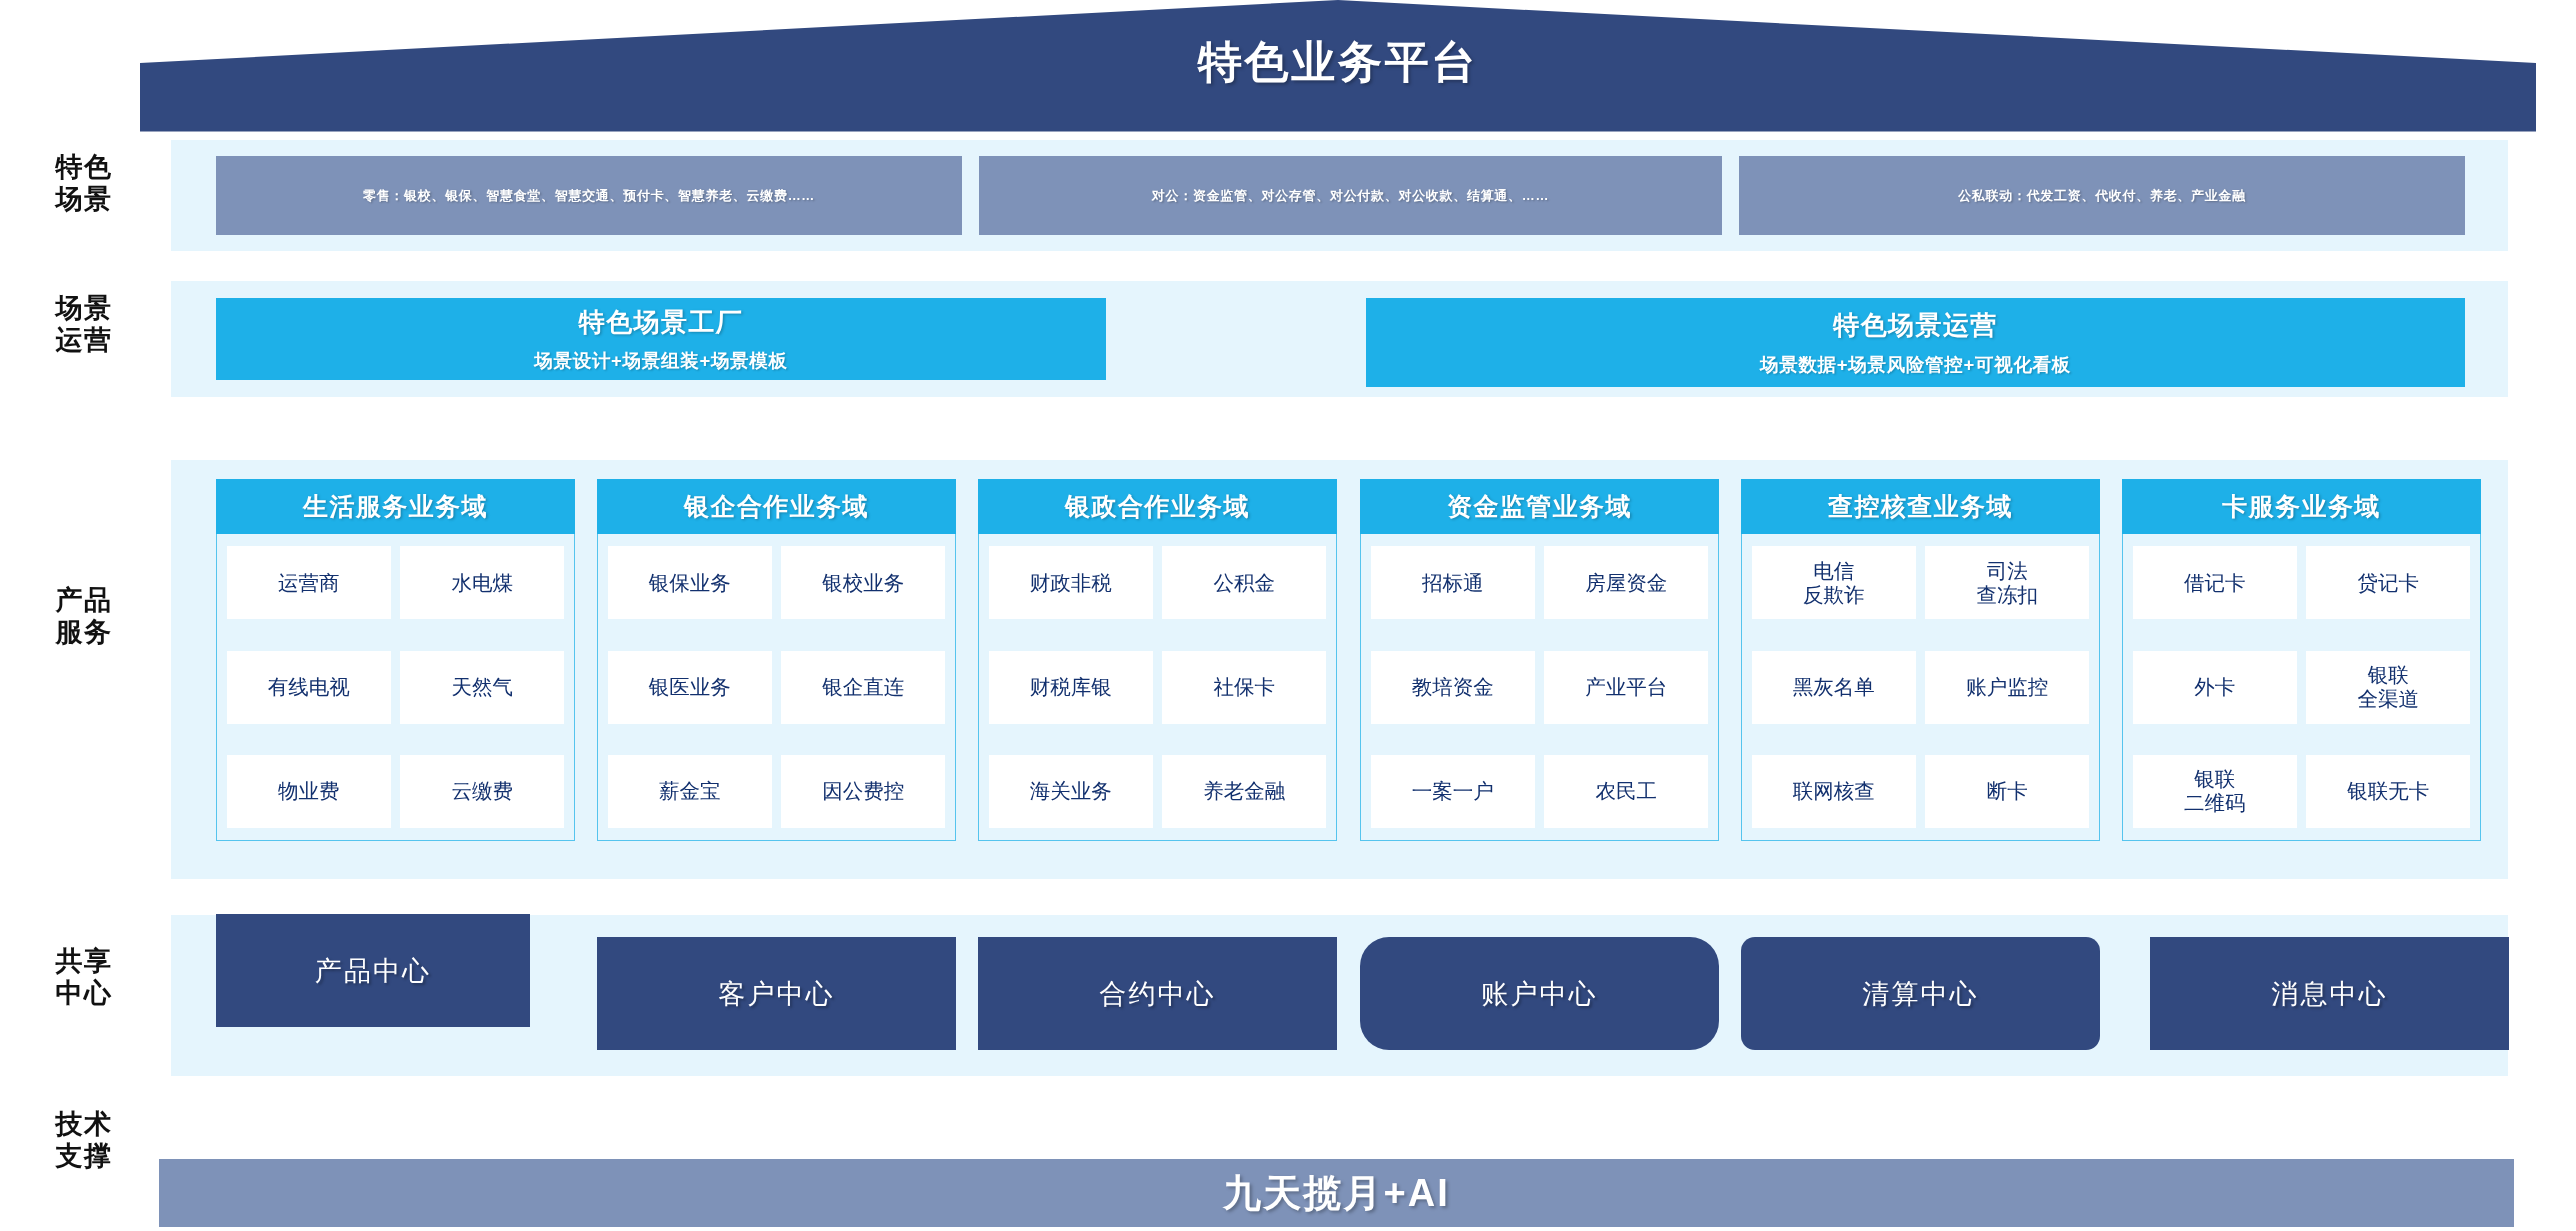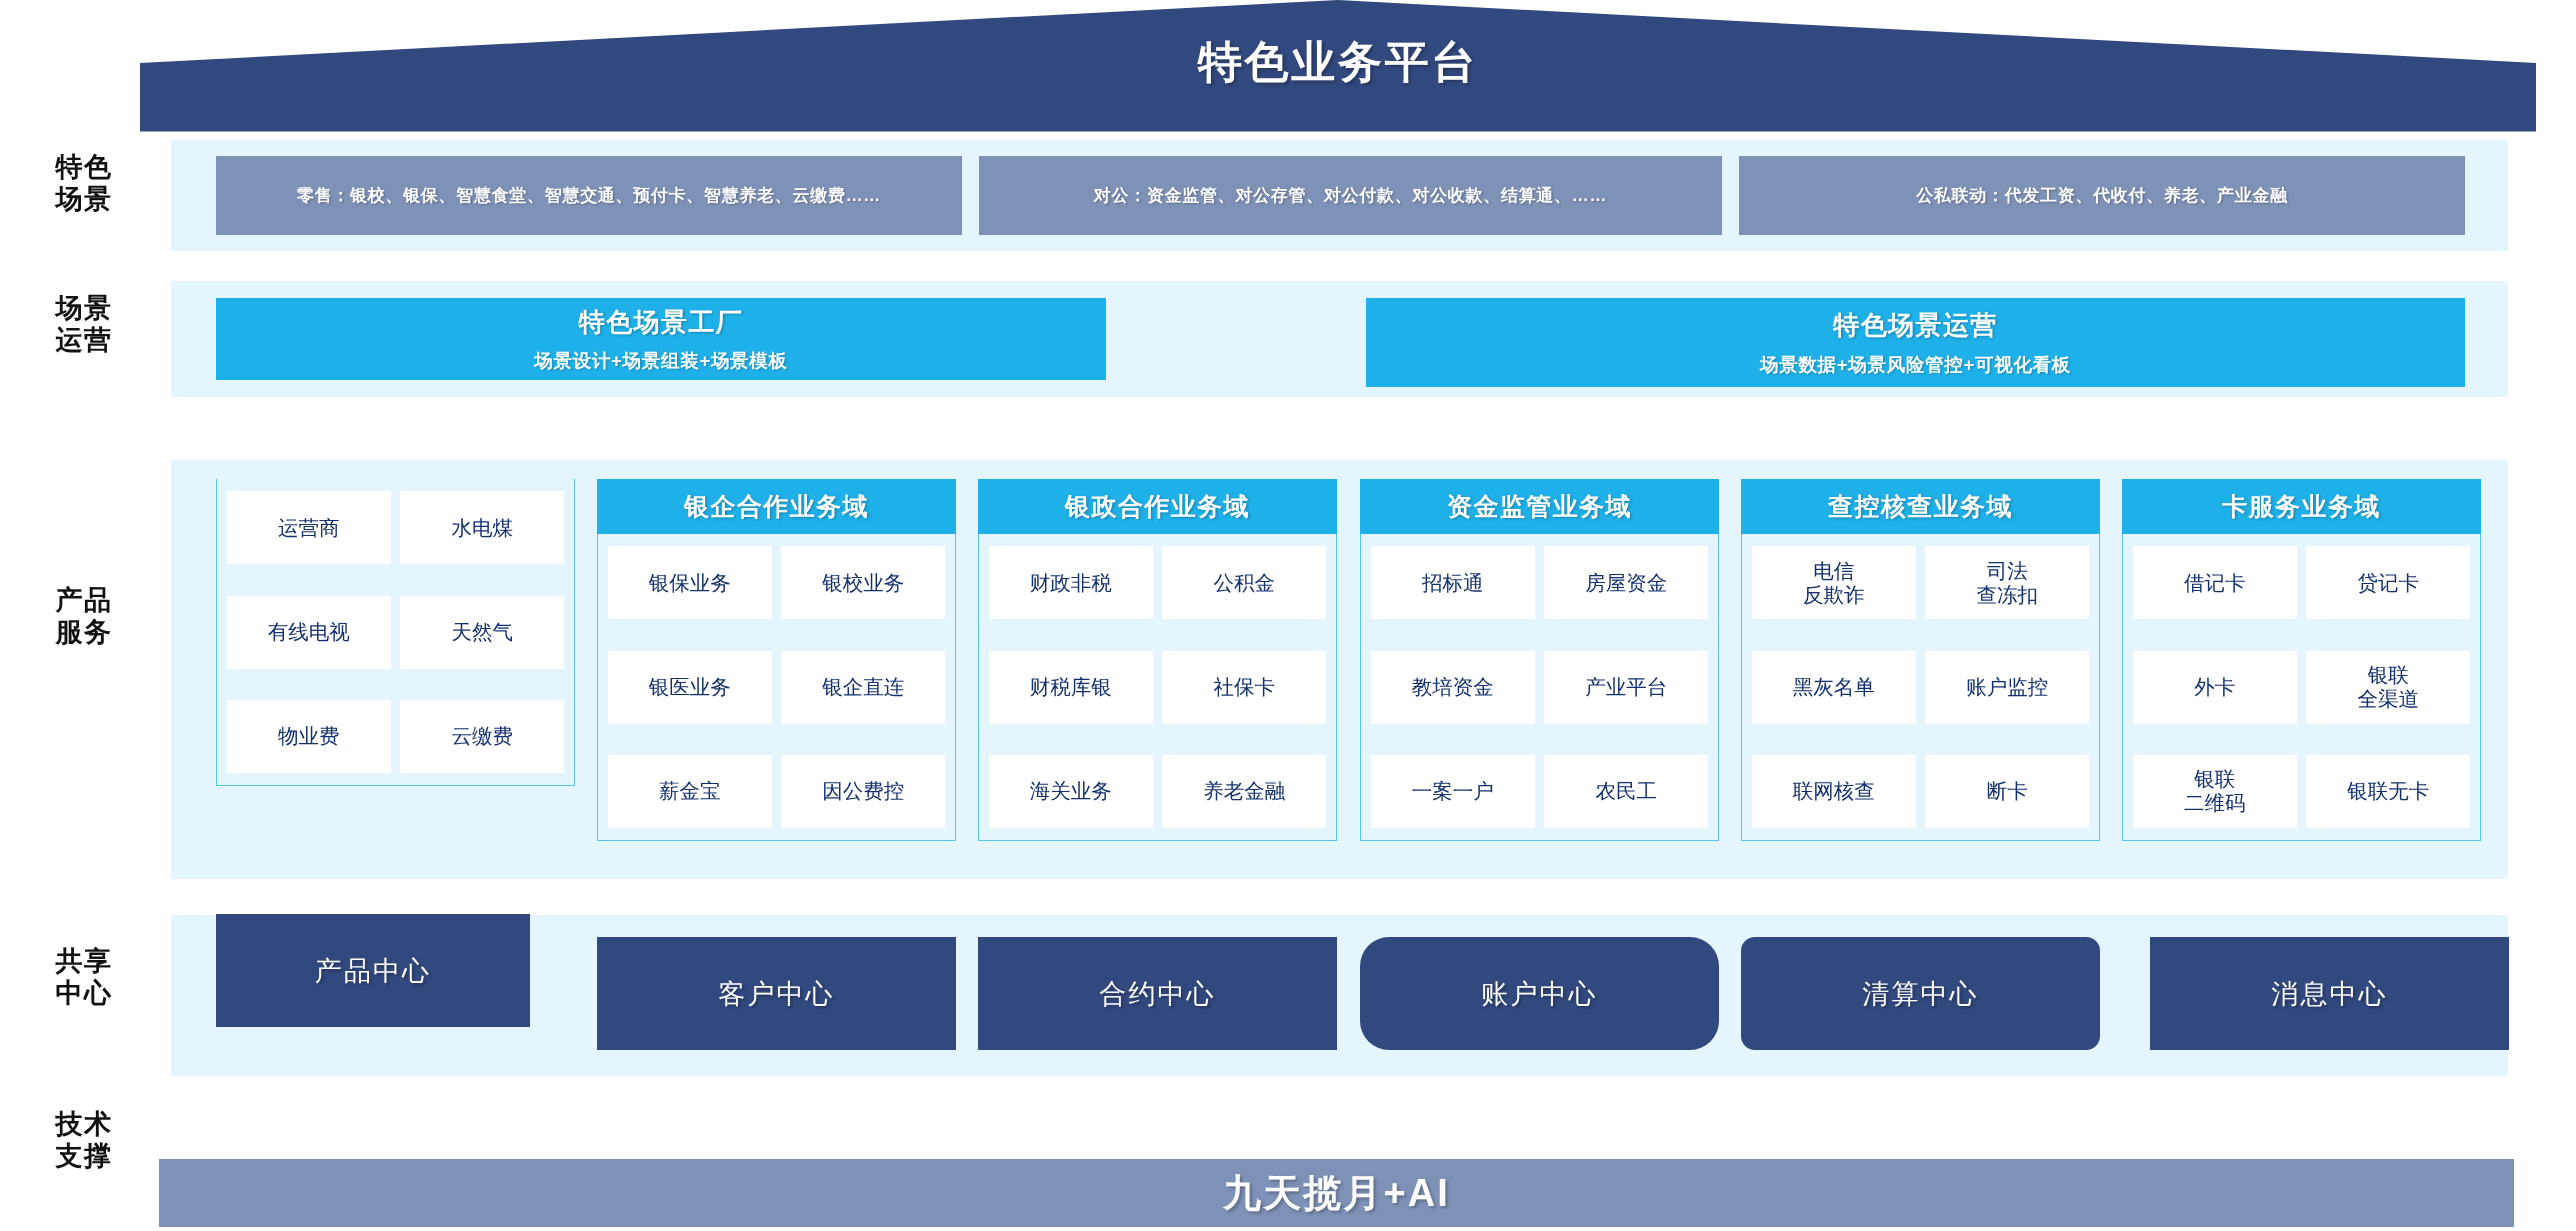--- a/index.html
+++ b/index.html
@@ -25,21 +25,21 @@
     letter-spacing:1.4px;
   }
 
   
   .band{position:absolute;left:171px;width:2337px;background:#e5f5fd;}
 
   
   .scenario{
     position:absolute;background:#7e92b8;color:#ffffff;
     display:flex;align-items:center;justify-content:center;text-align:center;
-    font-size:17px;font-weight:bold;line-height:1.38;padding:0 12.3px;
+    font-size:13px;font-weight:bold;line-height:1.38;padding:0 12.3px;
     box-sizing:border-box;letter-spacing:0.7px;
     text-shadow:1.4px 1.4px 2.1px rgba(0,0,0,.25);
   }
 
   
   .opbox{
     position:absolute;background:#1eb0e8;color:#ffffff;
     display:flex;flex-direction:column;align-items:center;justify-content:center;
     box-sizing:border-box;
   }
@@ -119,20 +119,21 @@
     <div class="op-sub">场景设计+场景组装+场景模板</div>
   </div>
   <div class="opbox" style="left:1366px;top:298px;width:1099px;height:89px;">
     <div class="op-title">特色场景运营</div>
     <div class="op-sub">场景数据+场景风险管控+可视化看板</div>
   </div>
 
   <div class="band" style="top:460px;height:419px;"></div>
 
   <div class="pcol" style="left:216px;">
+    <div class="pcol-head">生活服务业务域</div>
     <div class="pcol-body">
       <div class="prow">
         <div class="pcell">运营商</div>
         <div class="pcell">水电煤</div>
       </div>
       <div class="prow">
         <div class="pcell">有线电视</div>
         <div class="pcell">天然气</div>
       </div>
       <div class="prow">

